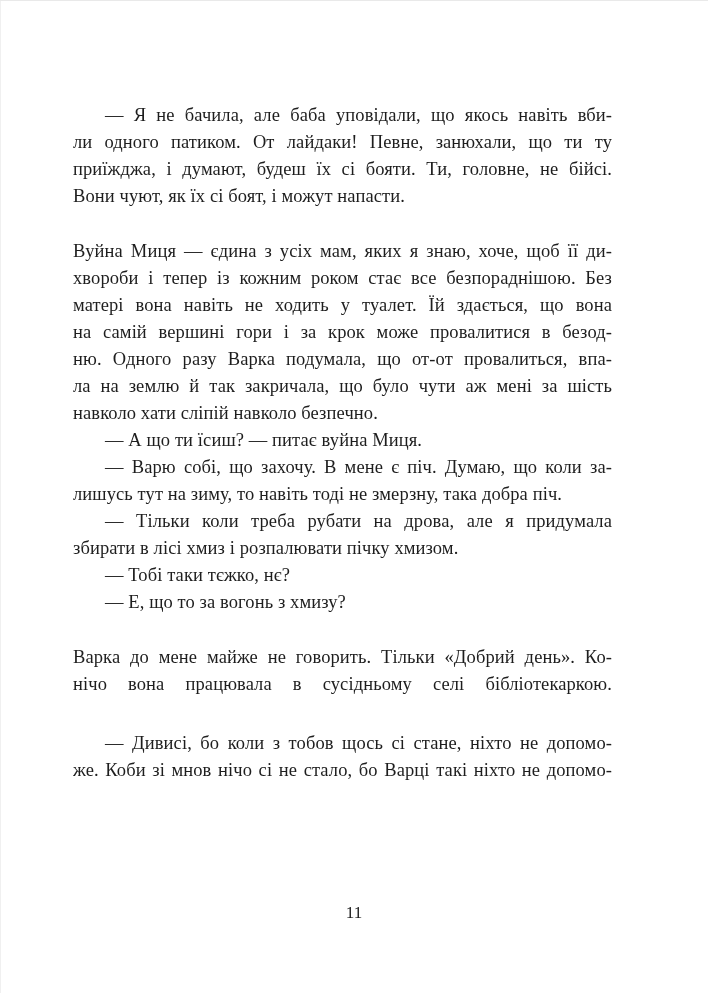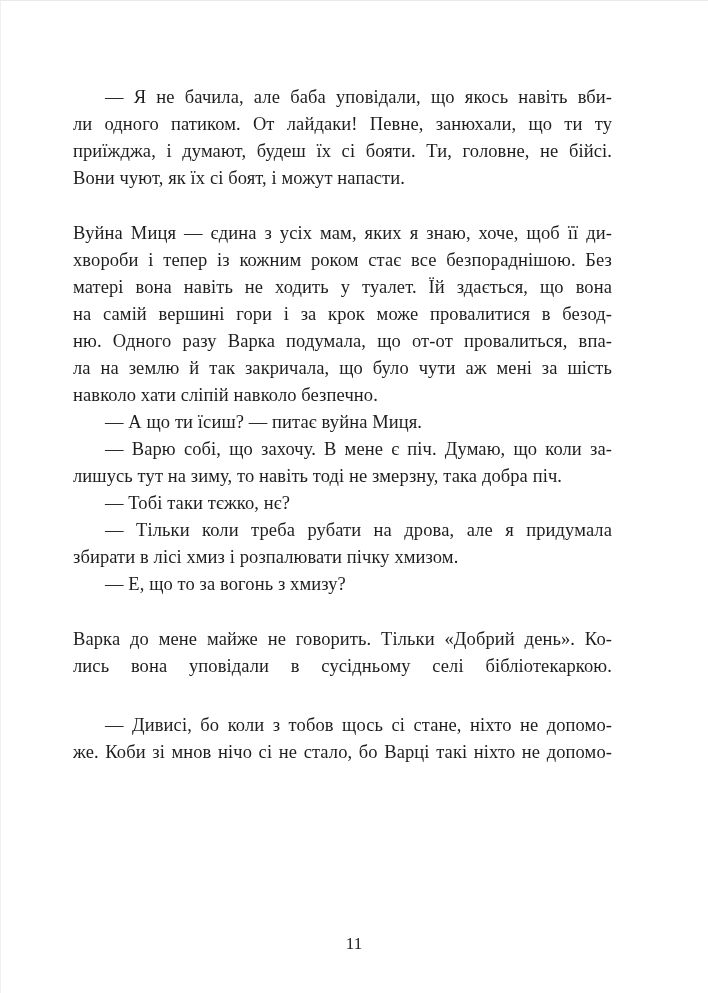--- a/index.html
+++ b/index.html
@@ -13,21 +13,21 @@
     height: 993px;
     background: #ffffff;
     overflow: hidden;
     box-shadow: inset 0 1px 0 #e9e9e9, inset 1px 0 0 #f0f0f0;
     font-family: "Liberation Serif", "DejaVu Serif", serif;
     color: #1e1e1e;
   }
   .text-block {
     position: absolute;
     left: 73px;
-    top: 84px;
+    top: 102px;
     width: 539px;
     font-size: 18.5px;
     line-height: 27px;
     letter-spacing: 0.1px;
   }
   .para { margin: 0; }
   .para.gap { margin-top: 28px; }
   .para.indent .line:first-child { text-indent: 32px; }
   .line {
     height: 27px;
@@ -35,21 +35,21 @@
     text-align: justify;
     text-align-last: justify;
     white-space: normal;
   }
   .line.last {
     text-align-last: left;
   }
   .page-number {
     position: absolute;
     left: 0;
-    top: 934px;
+    top: 903px;
     width: 708px;
     text-align: center;
     font-size: 17px;
     color: #222222;
   }
 </style>
 </head>
 <body>
 
 <div class="book-page">
@@ -70,30 +70,30 @@
         <div class="line last">навколо хати сліпій навколо безпечно.</div>
       </div>
       <div class="para indent">
         <div class="line last">— А що ти їсиш? — питає вуйна Миця.</div>
       </div>
       <div class="para indent">
         <div class="line">— Варю собі, що захочу. В мене є піч. Думаю, що коли за-</div>
         <div class="line last">лишусь тут на зиму, то навіть тоді не змерзну, така добра піч.</div>
       </div>
       <div class="para indent">
-        <div class="line last">— Тобі таки тєжко, нє?</div>
+        <div class="line">— Тільки коли треба рубати на дрова, але я придумала</div>
+        <div class="line last">збирати в лісі хмиз і розпалювати пічку хмизом.</div>
       </div>
       <div class="para indent">
-        <div class="line">— Тільки коли треба рубати на дрова, але я придумала</div>
-        <div class="line last">збирати в лісі хмиз і розпалювати пічку хмизом.</div>
+        <div class="line last">— Тобі таки тєжко, нє?</div>
       </div>
       <div class="para indent">
         <div class="line last">— Е, що то за вогонь з хмизу?</div>
       </div>
       <div class="para gap">
         <div class="line">Варка до мене майже не говорить. Тільки «Добрий день». Ко-</div>
-        <div class="line">лись вона уповідали в сусідньому селі бібліотекаркою.</div>
+        <div class="line">нічо вона працювала в сусідньому селі бібліотекаркою.</div>
         <div class="line" style="text-indent: 32px; margin-top: 32px;">— Дивисі, бо коли з тобов щось сі стане, ніхто не допомо-</div>
         <div class="line">же. Коби зі мнов нічо сі не стало, бо Варці такі ніхто не допомо-</div>
       </div>
     </div>
   <div class="page-number">11</div>
 </div>
 
 </body></html>

